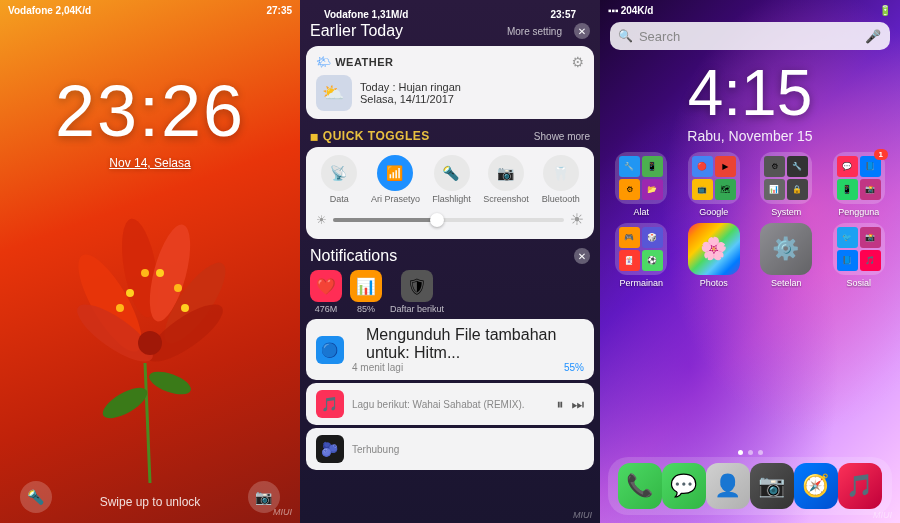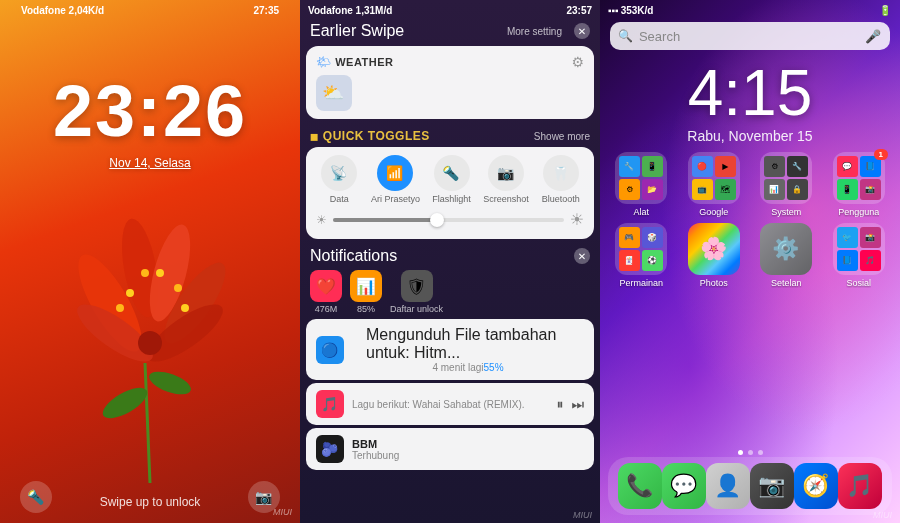--- a/index.html
+++ b/index.html
@@ -20,34 +20,34 @@
       background: linear-gradient(160deg, #f5a020 0%, #e8350a 40%, #c0220a 70%, #8b1a10 100%);
       flex-shrink: 0;
     }
     .lock-status-bar {
       position: absolute;
       top: 0; left: 0; right: 0;
       height: 20px;
       display: flex;
       align-items: center;
       justify-content: space-between;
-      padding: 0 21px;
+      padding: 0 8px;
       color: white;
       font-size: 10px;
       font-weight: 600;
       z-index: 10;
     }
     .lock-time {
       position: absolute;
       top: 70px;
       left: 0; right: 0;
       text-align: center;
       color: white;
       font-size: 72px;
-      font-weight: 700;
+      font-weight: 400;
       letter-spacing: 2px;
       text-shadow: 0 2px 8px rgba(0,0,0,0.3);
     }
     .lock-date {
       position: absolute;
       top: 156px;
       left: 0; right: 0;
       text-align: center;
       color: white;
       font-size: 12px;
@@ -115,23 +115,23 @@
       position: absolute;
       inset: 0;
       background: linear-gradient(180deg, #2a1a3e 0%, #1a1530 100%);
       filter: blur(0);
     }
     .notif-status-bar {
       position: relative;
       z-index: 10;
       height: 20px;
       display: flex;
-      align-items: center;
+      align-items: flex-end;
       justify-content: space-between;
-      padding: 0 8px;
+      padding: 0 24px;
       color: white;
       font-size: 10px;
       font-weight: 600;
     }
     .notif-card {
       position: relative;
       z-index: 10;
       background: rgba(255,255,255,0.95);
       border-radius: 12px;
       margin: 4px 6px;
@@ -464,37 +464,41 @@
 
 <div id="panel-notif">
   <div class="notif-bg"></div>
 
   <div class="notif-status-bar">
     <span>Vodafone 1,31M/d</span>
     <span>23:57</span>
   </div>
 
   <div style="position:relative;z-index:10;display:flex;align-items:center;justify-content:space-between;padding:2px 10px;">
-    <span style="color:white;font-size:16px;font-weight:500;">Earlier Swipe</span>
+    <span style="color:white;font-size:16px;font-weight:500;">Earlier Today</span>
     <div style="display:flex;align-items:center;gap:12px;">
       <span style="color:rgba(255,255,255,0.7);font-size:10px;">More setting</span>
       <div style="width:16px;height:16px;background:rgba(255,255,255,0.3);border-radius:50%;display:flex;align-items:center;justify-content:center;color:white;font-size:10px;">✕</div>
     </div>
   </div>
 
   <div class="notif-card">
     <div style="display:flex;align-items:center;justify-content:space-between;margin-bottom:5px;">
       <div style="display:flex;align-items:center;gap:4px;">
         <span style="color:#4a9eff;font-size:12px;">🌤</span>
         <span style="font-size:11px;font-weight:700;color:#333;letter-spacing:0.5px;">WEATHER</span>
       </div>
       <span style="color:#999;font-size:14px;">⚙</span>
     </div>
     <div class="weather-row">
       <div class="weather-icon-circle">⛅</div>
+      <div class="weather-text">
+        <div>Today : Hujan ringan</div>
+        <div>Selasa, 14/11/2017</div>
+      </div>
     </div>
   </div>
 
   <div class="section-header">
     <div class="section-header-title">
       <span style="color:#f0c030;font-size:10px;">◼</span>
       <span>QUICK TOGGLES</span>
     </div>
     <span class="section-header-more">Showe more</span>
   </div>
@@ -547,31 +551,31 @@
     <div class="notif-app-item">
       <div class="notif-app-icon" style="background:#ff2d55;">❤️</div>
       <span class="notif-app-label">476M</span>
     </div>
     <div class="notif-app-item">
       <div class="notif-app-icon" style="background:#ff9500;">📊</div>
       <span class="notif-app-label">85%</span>
     </div>
     <div class="notif-app-item">
       <div class="notif-app-icon" style="background:#555;">🛡</div>
-      <span class="notif-app-label">Daftar unlock</span>
+      <span class="notif-app-label">Daftar berikut</span>
     </div>
   </div>
 
   <div class="notif-list-item">
     <div class="notif-app-icon-sm" style="background:#1c8ef0;">
       <span style="color:white;font-size:14px;">🔵</span>
     </div>
     <div class="notif-item-text">
       <div style="font-size:16px;color:#222;margin-left:14px;">Mengunduh File tambahan untuk: Hitm...</div>
-      <div style="display:flex;justify-content:center;">
+      <div style="display:flex;justify-content:space-between;">
         <span style="font-size:10px;color:#888;">4 menit lagi</span>
         <span style="font-size:10px;color:#1e90ff;">55%</span>
       </div>
     </div>
   </div>
 
   <div class="notif-list-item">
     <div class="notif-app-icon-sm" style="background:#fc3158;">
       <span style="color:white;font-size:14px;">🎵</span>
     </div>
@@ -582,36 +586,35 @@
       <span>⏸</span>
       <span>⏭</span>
     </div>
   </div>
 
   <div class="notif-list-item">
     <div class="notif-app-icon-sm" style="background:#1a1a1a;">
       <span style="color:white;font-size:14px;">🫐</span>
     </div>
     <div class="notif-item-text">
-      <div style="font-size:11px;color:#222;font-weight:600;">BBM</div>
       <div style="font-size:10px;color:#888;">Terhubung</div>
     </div>
   </div>
 
   <div class="notif-miui">MIUI</div>
 </div>
 
 <div id="panel-home">
   <div class="home-bg"></div>
   <div class="home-bg-overlay"></div>
 
   <div class="home-status-bar">
     <div style="display:flex;align-items:center;gap:2px;">
       <span>▪▪▪</span>
-      <span>353K/d</span>
+      <span>204K/d</span>
     </div>
     <div style="display:flex;align-items:center;gap:4px;">
       <span>🔋</span>
     </div>
   </div>
 
   <div class="home-search-bar">
     <span style="color:#888;font-size:12px;">🔍</span>
     <span class="home-search-text">Search</span>
     <span class="home-mic">🎤</span>

